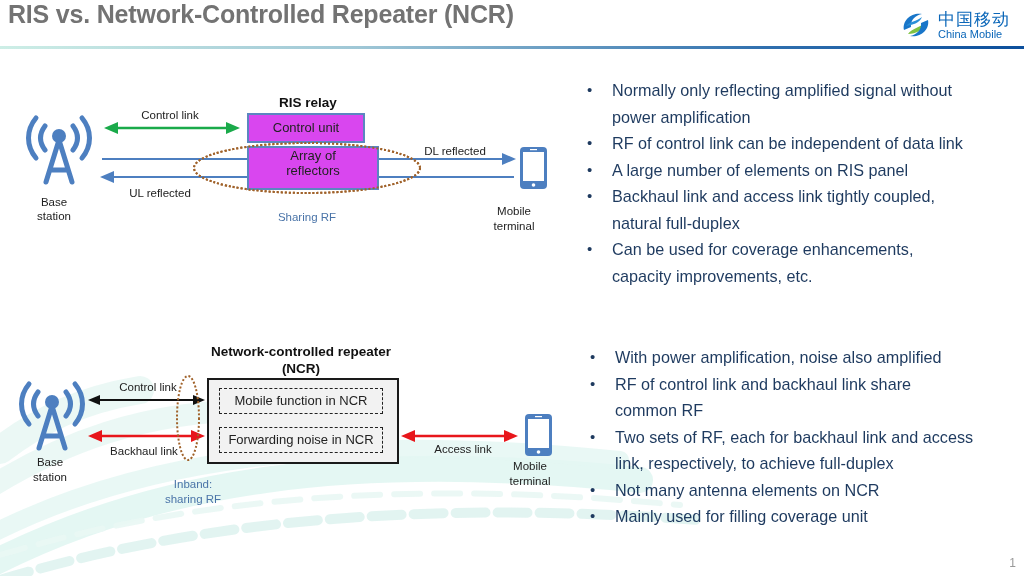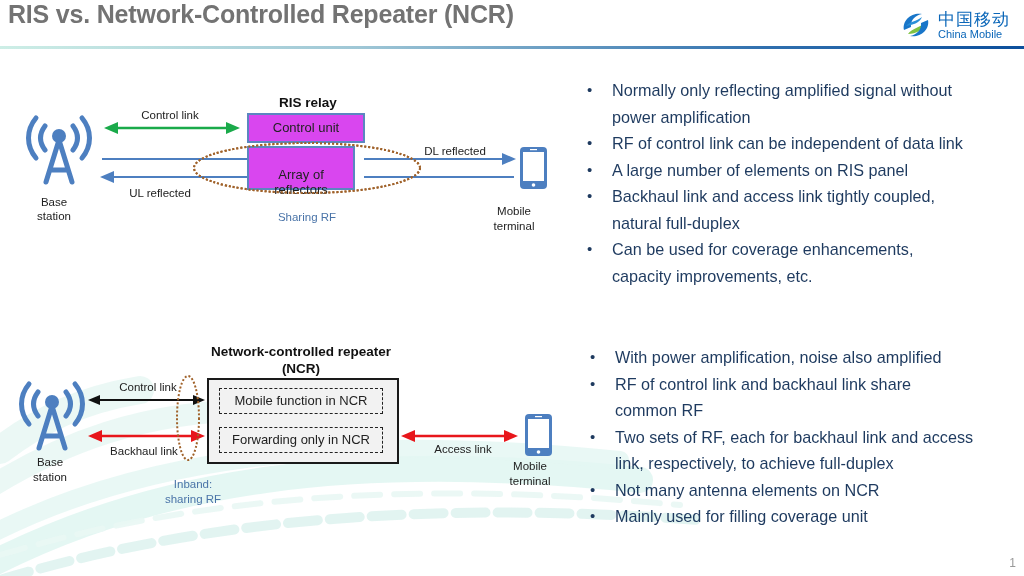--- a/index.html
+++ b/index.html
@@ -108,21 +108,21 @@
     <ellipse cx="307" cy="168" rx="113" ry="25" fill="none" stroke="#a0622a" stroke-width="2" stroke-dasharray="2 2"></ellipse>
   </svg>
 
   <div class="lbl c" style="left:120px;top:109px;width:100px;">Control link</div>
   <div class="lbl c" style="left:110px;top:187px;width:100px;">UL reflected</div>
   <div class="lbl c" style="left:405px;top:145px;width:100px;">DL reflected</div>
 
   <div class="box-ris" style="left:247px;top:113px;width:118px;height:30px;line-height:25px;">
     <span>Control unit</span>
   </div>
-  <div class="box-ris" style="left:247px;top:146px;width:108px;height:44px;padding-top:19px;line-height:15px;">
+  <div class="box-ris" style="left:247px;top:146px;width:132px;height:44px;padding-top:0;line-height:15px;">
     <div>Array of</div>
     <div>reflectors</div>
   </div>
 
   <svg class="abs" style="left:0;top:0;pointer-events:none;" width="1024" height="330">
     <ellipse cx="307" cy="168" rx="113" ry="25" fill="none" stroke="#a0622a" stroke-width="2" stroke-dasharray="2 2"></ellipse>
   </svg>
   <div class="lbl c blue" style="left:257px;top:211px;width:100px;">Sharing RF</div>
 
   <svg class="abs" style="left:519px;top:146px;" width="30" height="44" viewBox="0 0 30 44">
@@ -160,21 +160,21 @@
     <circle cx="35" cy="24" r="7" fill="#4d7fc0"></circle>
   </svg>
   <div class="lbl c" style="left:24px;top:456px;width:52px;">Base</div>
   <div class="lbl c" style="left:24px;top:471px;width:52px;">station</div>
 
   <div class="box-ncr" style="left:207px;top:378px;width:192px;height:86px;"></div>
   <div class="dash-box" style="left:219px;top:388px;width:164px;height:26px;line-height:23px;">
     <span>Mobile function in NCR</span>
   </div>
   <div class="dash-box" style="left:219px;top:427px;width:164px;height:26px;line-height:23px;">
-    <span>Forwarding only in NCR</span>
+    <span>Forwarding noise in NCR</span>
   </div>
 
   <svg class="abs" style="left:0;top:330px;" width="1024" height="200">
 
     <line x1="96" y1="70" x2="196" y2="70" stroke="#111" stroke-width="2"></line>
     <polygon points="88,70 100,65 100,75" fill="#111"></polygon>
     <polygon points="205,70 193,65 193,75" fill="#111"></polygon>
 
     <line x1="98" y1="106" x2="194" y2="106" stroke="#e8161b" stroke-width="2.5"></line>
     <polygon points="88,106 102,100 102,112" fill="#e8161b"></polygon>

